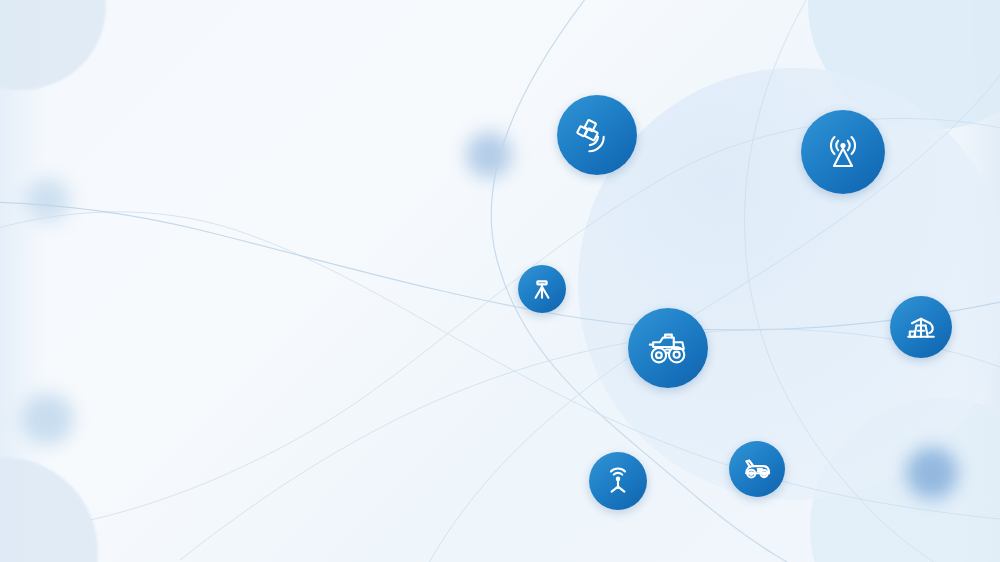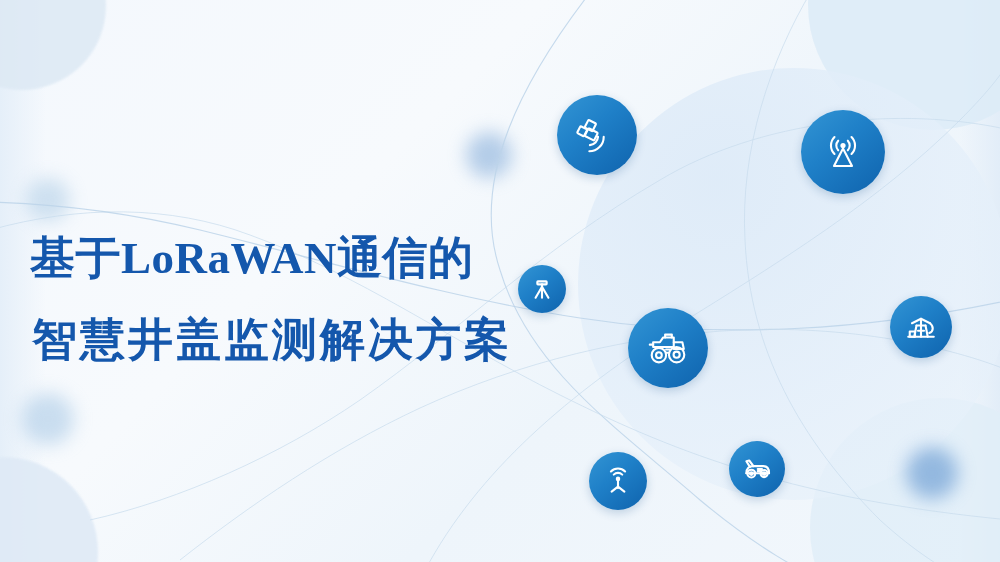--- a/index.html
+++ b/index.html
@@ -191,24 +191,20 @@
       <path d="M600,-20 C520,80 470,180 500,270 C530,370 620,430 700,500 C760,550 800,570 830,585"></path>
       <path class="faint" d="M1010,130 C900,105 760,120 660,180 C540,250 460,330 360,400 C280,455 180,500 90,520"></path>
       <path class="faint" d="M-10,230 C80,205 170,205 250,235 C360,275 450,340 560,395 C680,455 800,500 1010,520"></path>
       <path d="M1010,300 C870,330 720,340 580,318 C450,298 330,262 200,230 C130,213 60,204 -10,202"></path>
       <path class="faint" d="M420,580 C470,480 560,400 670,330 C780,262 880,200 960,120 C990,90 1005,70 1012,56"></path>
       <path class="faint" d="M180,560 C250,505 330,450 420,408 C520,362 630,335 740,330 C860,325 960,350 1012,372"></path>
       <path class="faint" d="M812,-10 C770,60 740,150 745,240 C750,350 800,440 880,520 C915,552 945,570 965,580"></path>
     </svg>
   </div>
 
-  <div class="title-block">
-    <div class="title-line title-line-1">基于LoRaWAN通信的</div>
-    <div class="title-line title-line-2">智慧井盖监测解决方案</div>
-  </div>
 
   <div class="node" style="left:557px; top:95px; width:80px; height:80px;">
     <span>
       <svg width="46" height="46" viewBox="0 0 48 48">
         <g transform="rotate(-18 24 24)">
           <rect x="6.5" y="11.5" width="8" height="8" rx="1" transform="rotate(45 10.5 15.5)"></rect>
           <rect x="16" y="8" width="9" height="9" rx="1" transform="rotate(45 20.5 12.5)"></rect>
           <rect x="13" y="17" width="11" height="9" rx="1" transform="rotate(45 18.5 21.5)"></rect>
         </g>
         <path d="M25 26 A9 9 0 0 1 16.6 34.6"></path>

